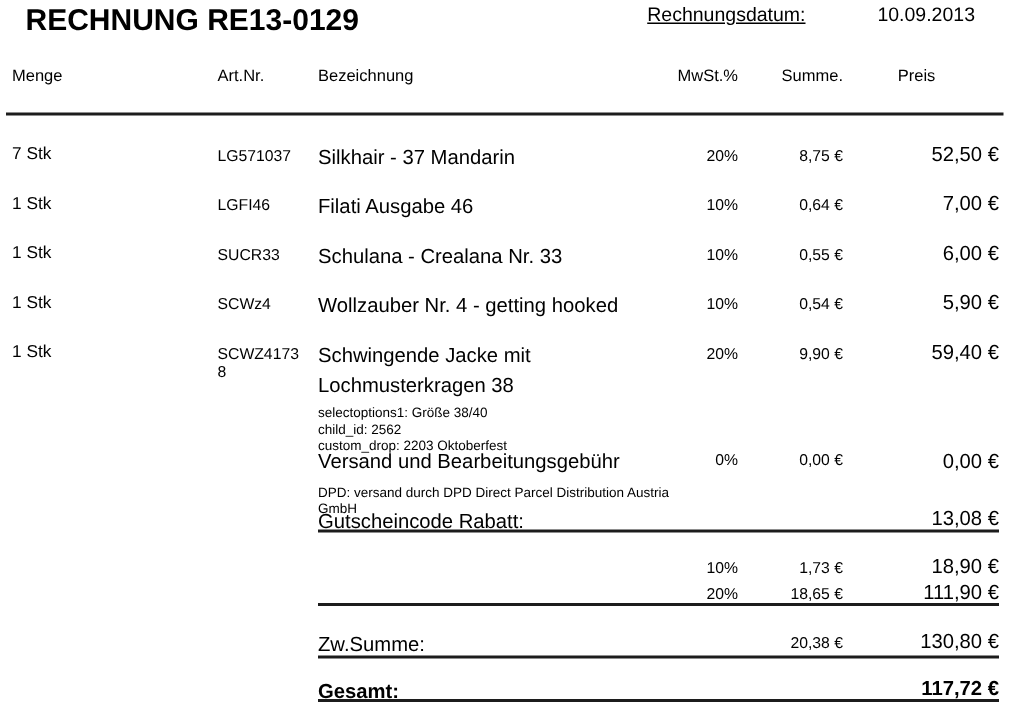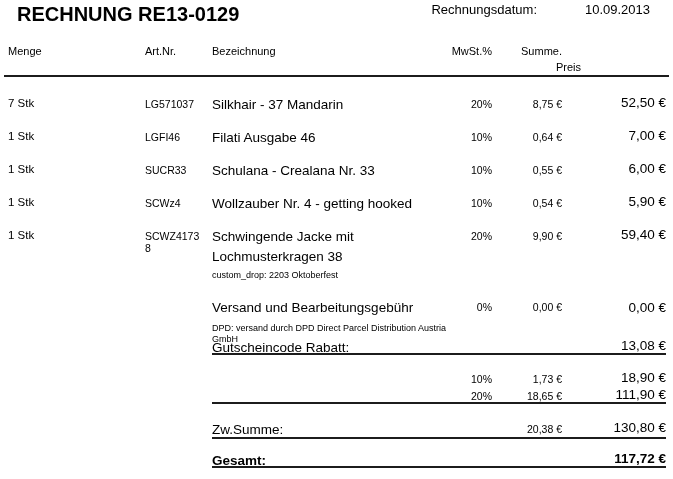--- a/index.html
+++ b/index.html
@@ -3,21 +3,21 @@
 <meta charset="utf-8">
 <style>
   html,body { margin:0; padding:0; background:#fff; }
   .page {
     position:relative; width:673px; height:479px; background:#ffffff;
     font-family:"Liberation Sans", sans-serif; color:#000; overflow:hidden;
   }
   .abs { position:absolute; }
   
   .title { left:17px; top:3px; font-size:20px; font-weight:bold; letter-spacing:0; white-space:nowrap; }
-  .meta-labels { right:136px; top:2px; text-align:right; font-size:13px; line-height:16px; }
+  .meta-labels { right:136px; top:2px; text-align:right; font-size:13px; line-height:16px;text-decoration:underline; }
   .meta-values { right:23px; top:2px; text-align:right; font-size:13px; line-height:16px; }
   
   .rule { position:absolute; height:1.5px; background:#1c1c1c; }
   .header-rule { left:4px; right:4px; top:75px; }
   .sum-rule { left:212px; right:7px; }
   
   .colhead { font-size:11px; }
   
   .row { position:absolute; left:0; right:0; height:1px; }
   .cell { position:absolute; white-space:nowrap; }
@@ -57,21 +57,21 @@
     <div>10.09.2013</div>
     <div></div>
   </div>
 
   <div class="row hdr-row colhead">
     <div class="cell" style="left:8px;">Menge</div>
     <div class="cell" style="left:145px;">Art.Nr.</div>
     <div class="cell" style="left:212px;">Bezeichnung</div>
     <div class="cell" style="right:181px; width:70px; text-align:right;">MwSt.%</div>
     <div class="cell" style="right:111px; width:82px; text-align:right;">Summe.</div>
-    <div class="cell" style="right:7px;  width:110px; text-align:left;margin-top:16px;">Preis</div>
+    <div class="cell" style="right:7px;  width:110px; text-align:center;">Preis</div>
   </div>
   <div class="rule header-rule"></div>
 
   <div class="row r1">
     <div class="cell c-qty">7 Stk</div>
     <div class="cell c-art">LG571037</div>
     <div class="cell c-desc">Silkhair - 37 Mandarin</div>
     <div class="cell c-vatp">20%</div>
     <div class="cell c-vat">8,75 €</div>
     <div class="cell c-price">52,50 €</div>
@@ -103,20 +103,22 @@
     <div class="cell c-vat">0,54 €</div>
     <div class="cell c-price">5,90 €</div>
   </div>
 
   <div class="row r5">
     <div class="cell c-qty">1 Stk</div>
     <div class="cell c-art">SCWZ41738</div>
     <div class="cell c-desc narrow">
       <div>Schwingende Jacke mit Lochmusterkragen 38</div>
       <div class="details">
+        <div>selectoptions1: Größe 38/40</div>
+        <div>child_id: 2562</div>
         <div>custom_drop: 2203 Oktoberfest</div>
       </div>
     </div>
     <div class="cell c-vatp">20%</div>
     <div class="cell c-vat">9,90 €</div>
     <div class="cell c-price">59,40 €</div>
   </div>
 
   <div class="row ship-row">
     <div class="cell c-desc">

